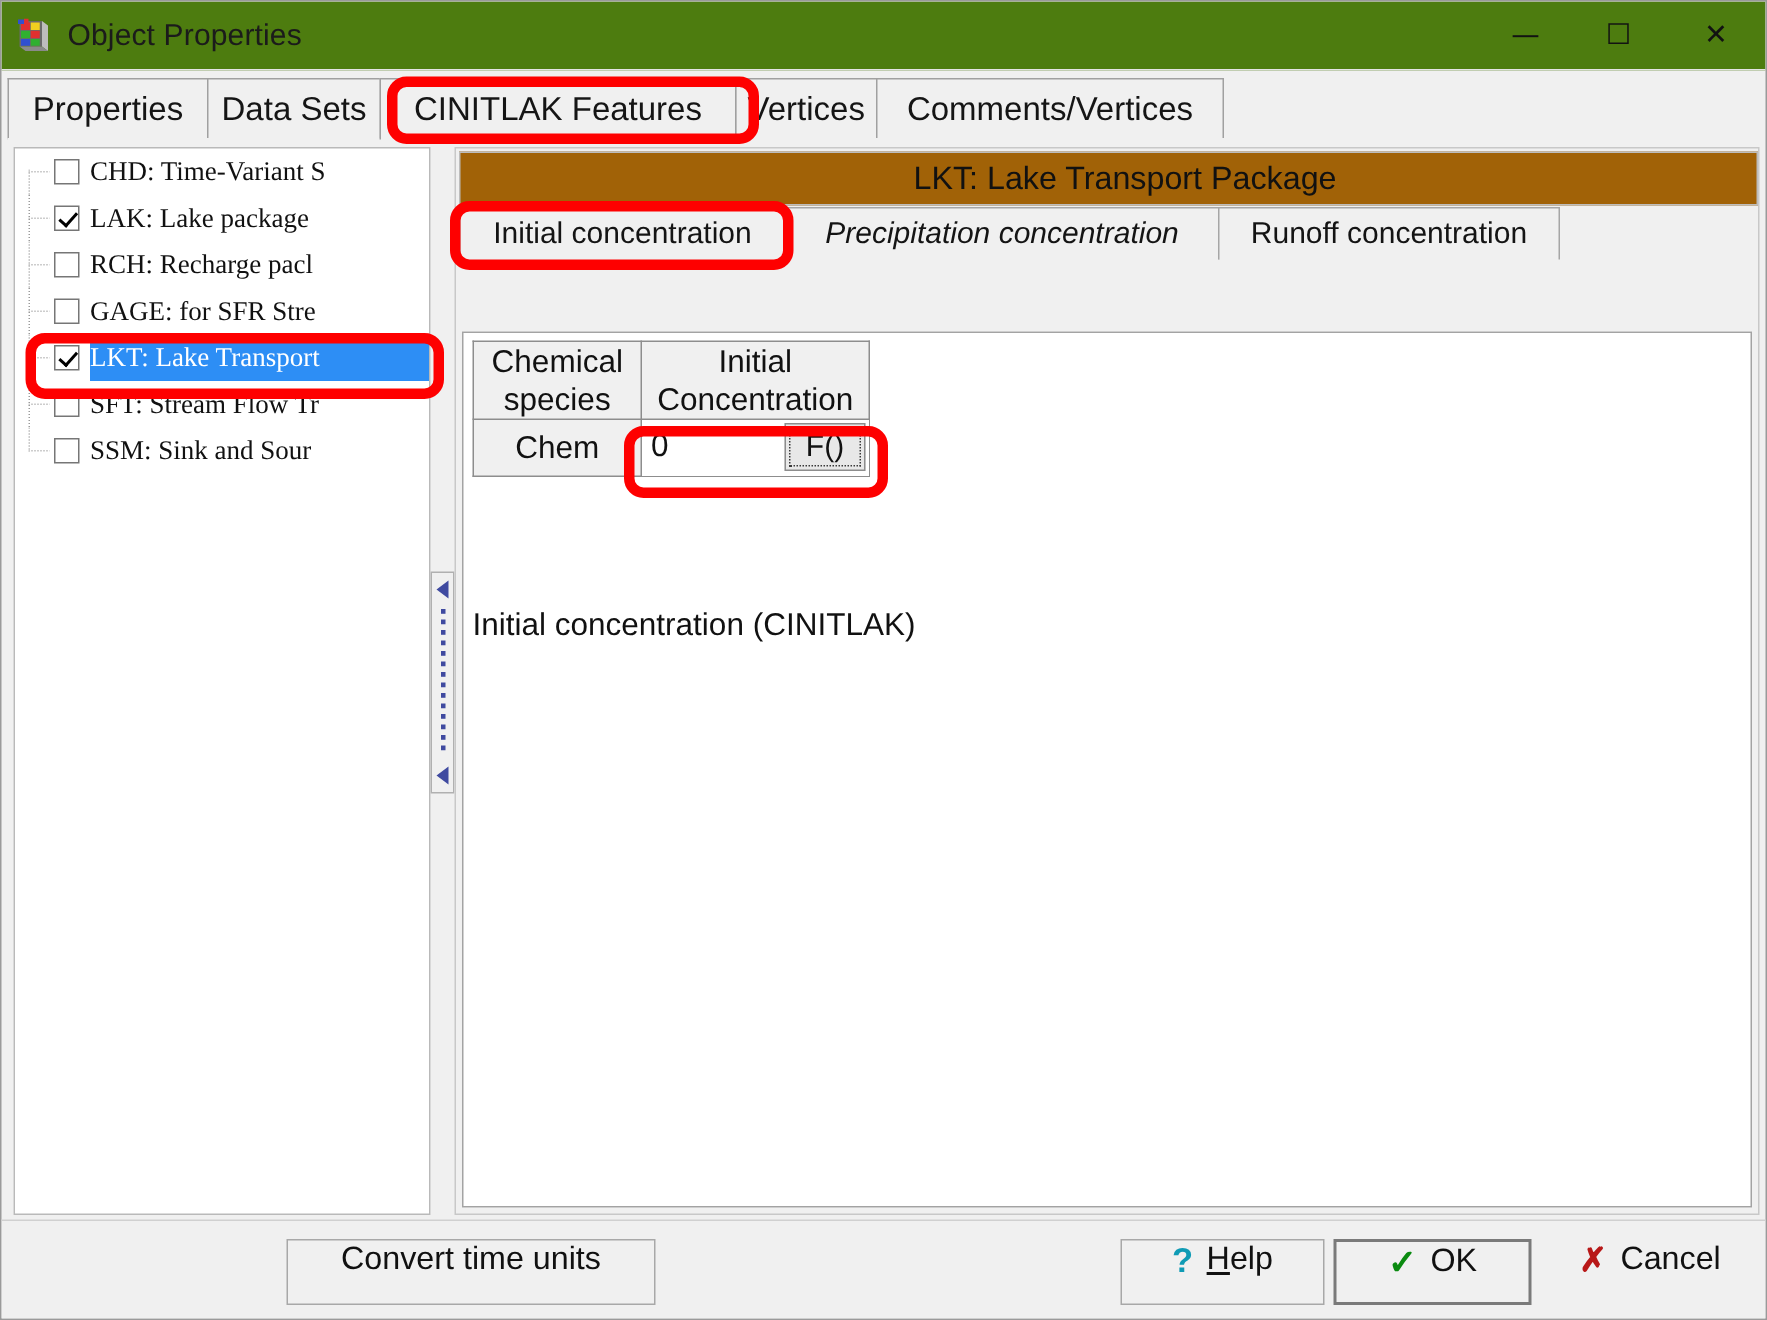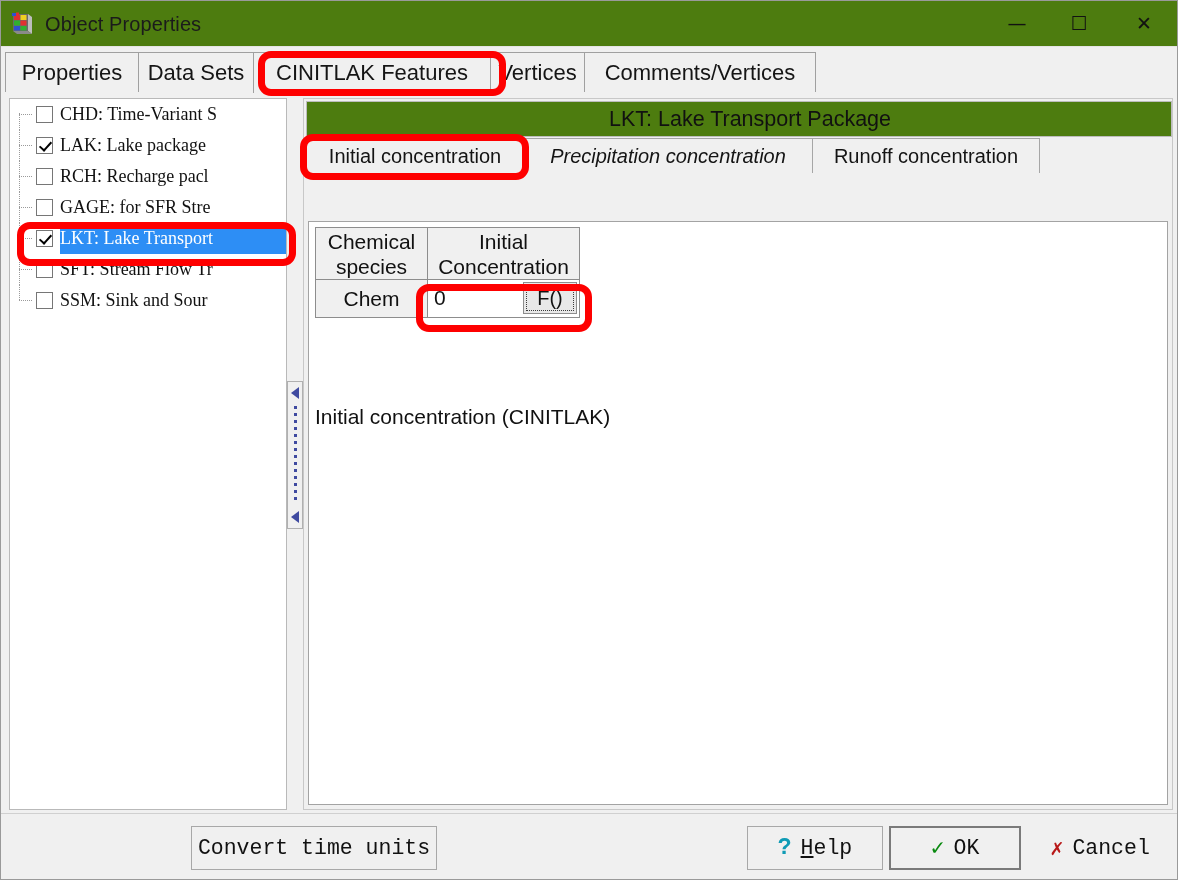--- a/index.html
+++ b/index.html
@@ -141,21 +141,21 @@
   #rightpanel {
     position: absolute; left: 302px; top: 97px;
     width: 870px; height: 712px;
     background: #f0f0f0;
     border: 1px solid #c8c8c8;
     overflow: hidden;
   }
   #pkg-header {
     position: absolute; left: 2px; top: 2px;
     width: 866px; height: 36px;
-    background: #4d7c0f;
+    background: #a16207;
     border: 1px solid #bdbdbd;
     display: flex; align-items: center; justify-content: center;
     font-size: 21.5px; color: #111111; padding-left: 22px;
   }
   #subtabrow {
     position: absolute; left: 2px; top: 39px;
     width: 866px; height: 36px;
   }
   .stab {
     position: absolute; top: 0; height: 35px;
@@ -230,25 +230,24 @@
   #bottombar {
     position: absolute; left: 0; top: 812px;
     width: 1176px; height: 66px;
     background: #f0f0f0;
     border-top: 1px solid #d0d0d0;
   }
   .dlgbtn {
     position: absolute; top: 12px; height: 44px;
     background: #f0f0f0;
     border: 1px solid #a8a8a8;
-    display: flex; align-items: center; justify-content: center;
+    display: flex; justify-content: center;
     gap: 9px;
     font-size: 21.5px; color: #111111;
     white-space: nowrap;
-    font-family: Liberation Mono, monospace;
   }
   #btn-convert { left: 190px; width: 246px; }
   #btn-help    { left: 746px; width: 136px; }
   #btn-ok      { left: 888px; width: 132px;
                  border: 2px solid #7a7a7a; }
   #btn-cancel  { left: 1026px; width: 146px; border-color: #f0f0f0; }
   .qmark { color: #0f9bb5; font-size: 23px; font-weight: bold; }
   .chk   { color: #0a8a10; font-size: 23px; font-weight: bold; }
   .xmark { color: #b81818; font-size: 22px; font-weight: bold; }
   .ul    { text-decoration: underline; }

